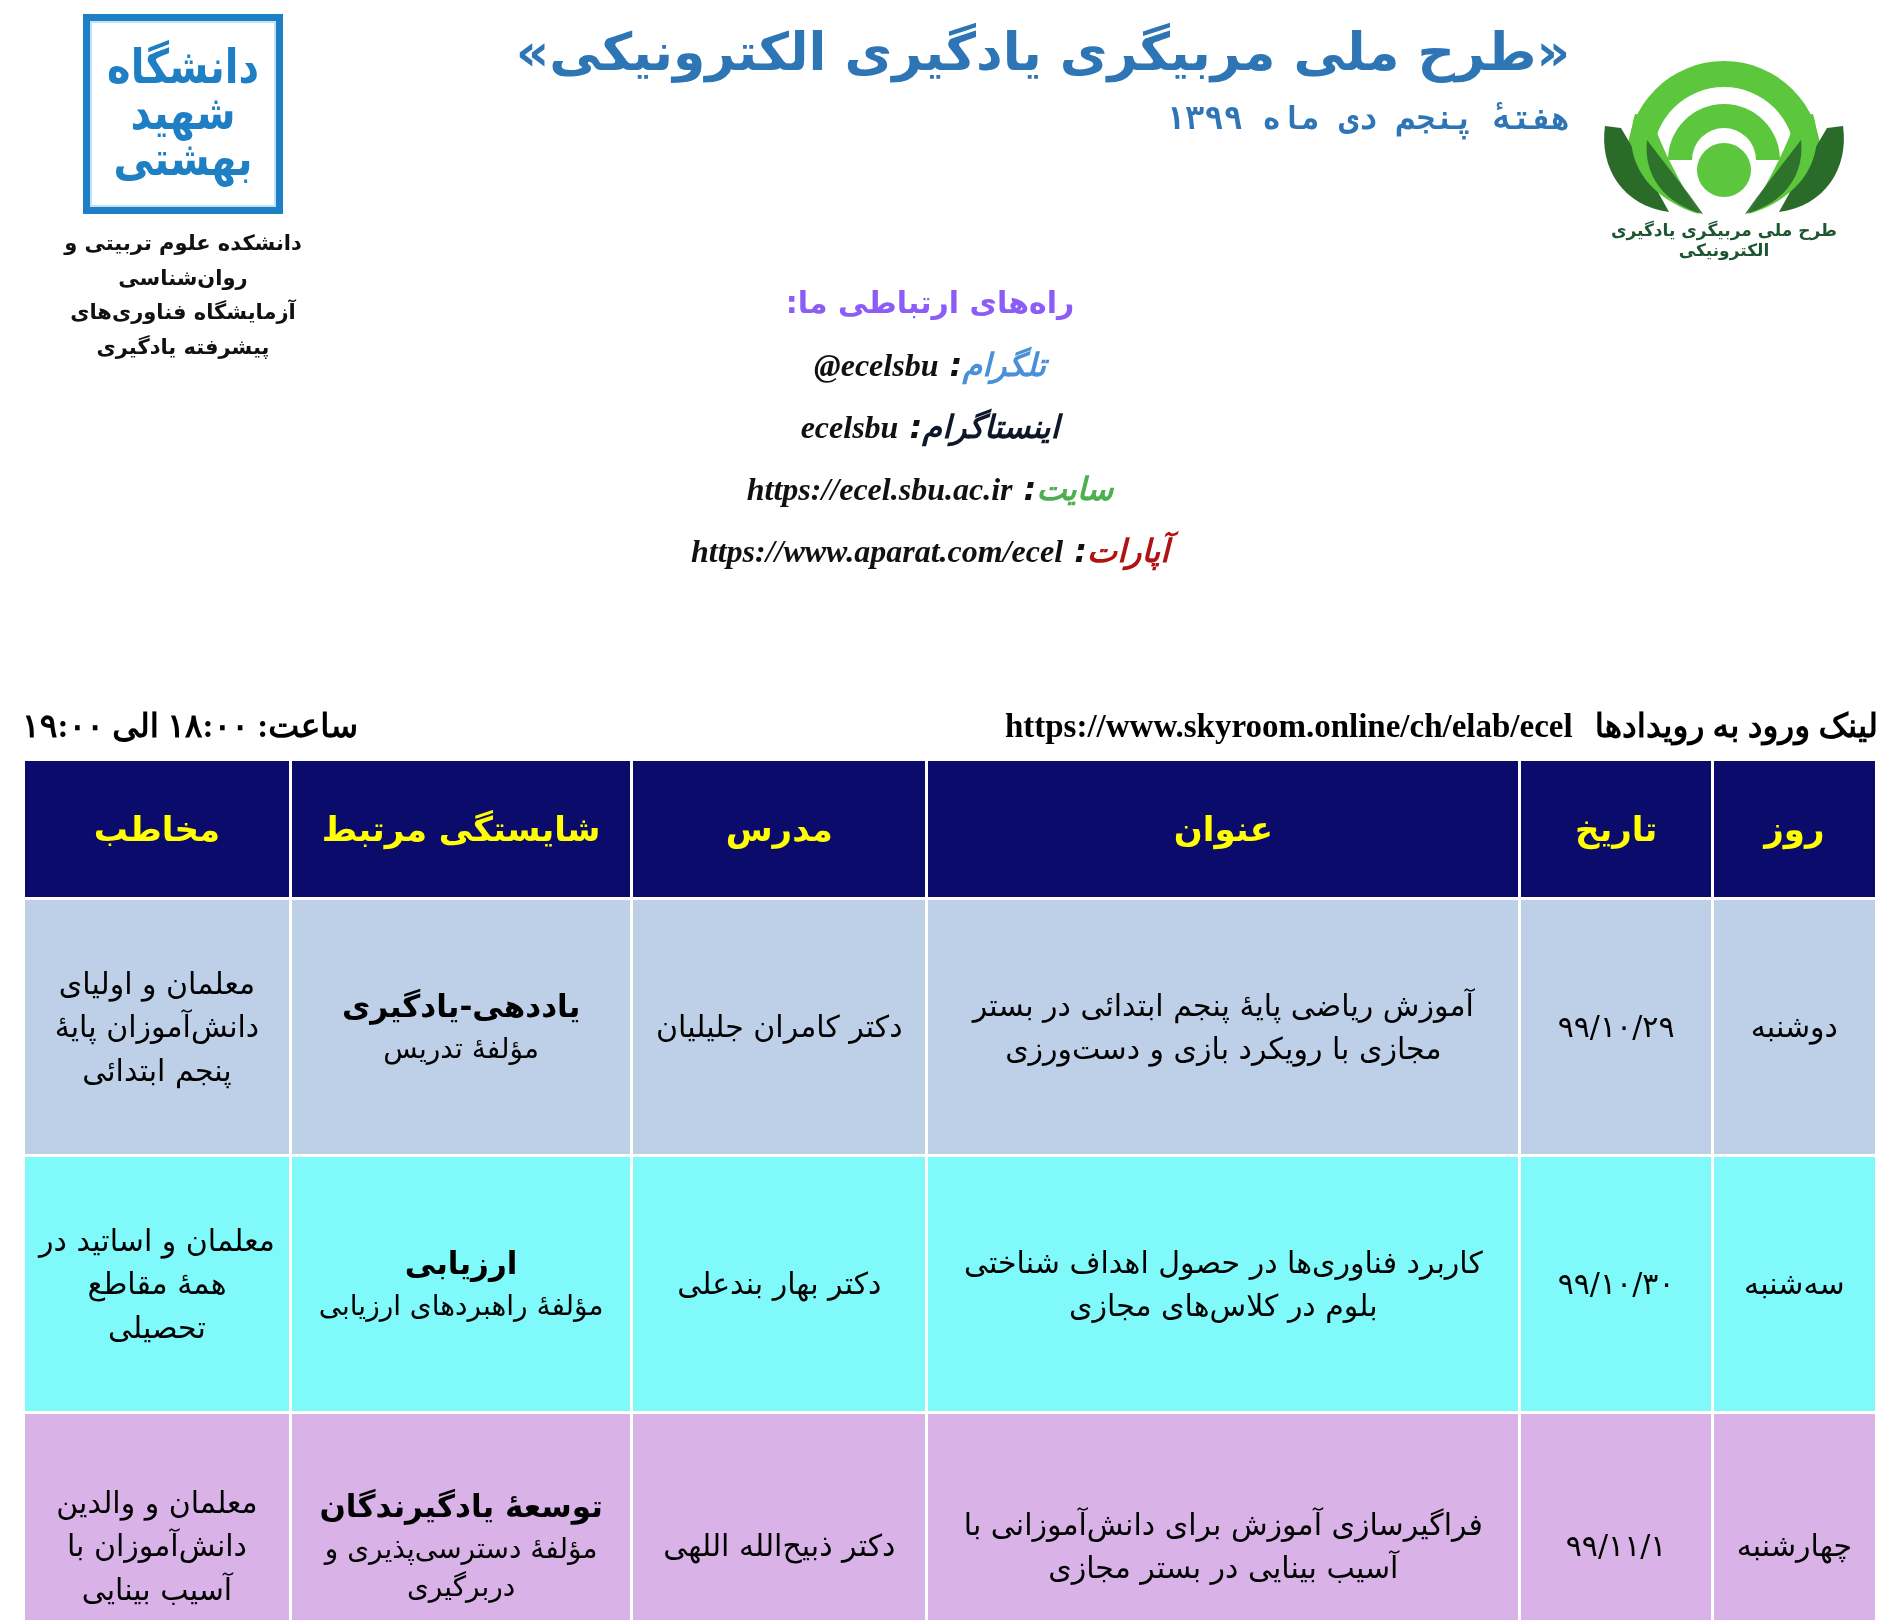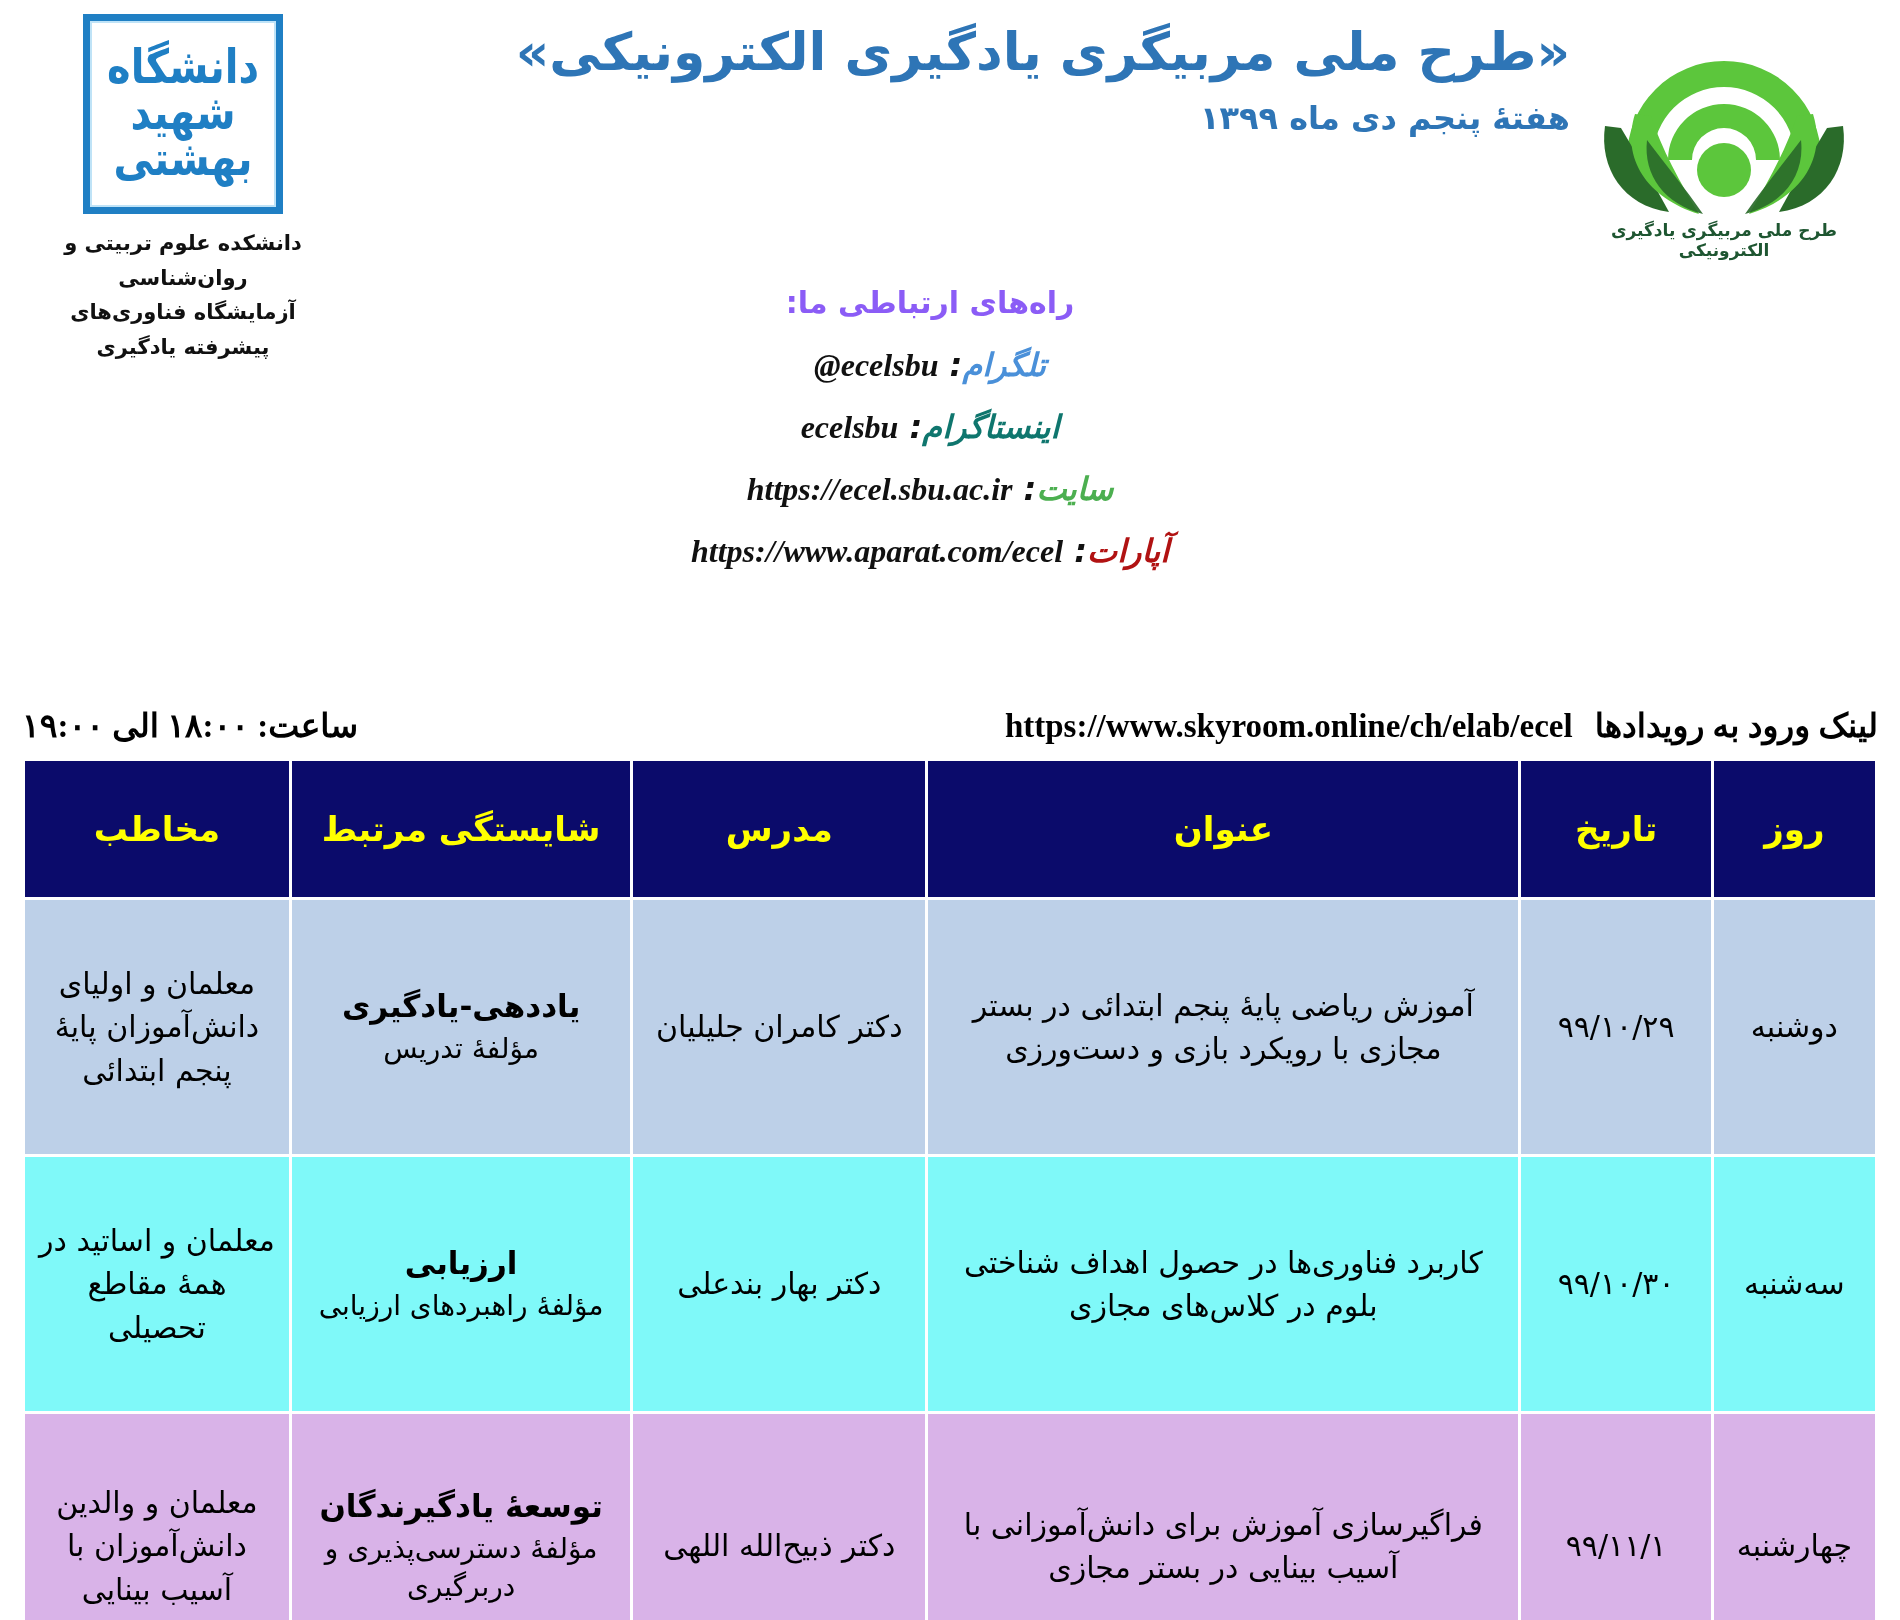--- a/index.html
+++ b/index.html
@@ -84,20 +84,21 @@
     margin-left: 330px;   
     margin-right: 330px;
   }
   .sub-title {
     color: #2e75b6;
     font-size: 32px;
     font-weight: bold;
     margin-top: 14px;
     margin-left: 330px;
     margin-right: 330px;
+    font-family: Liberation Mono, monospace;
   }
 
   .logo-right {
     position: absolute;
     top: 8px;
     right: 26px;
     width: 300px;
     text-align: center;
   }
   .ecel-mark {
@@ -300,21 +301,21 @@
 </div>
 
 <div class="contact">
   <div class="contact-heading">راه‌های ارتباطی ما:</div>
 
   <div class="contact-row">
     <span class="contact-label" style="color:#4a90d9">تلگرام</span><span>: </span><span class="contact-value">@ecelsbu</span>
   </div>
 
   <div class="contact-row">
-    <span class="contact-label" style="color:#0f766e">اینستاگرام</span><span>: </span><span class="contact-value">ecelsbu</span>
+    <span class="contact-label" style="color:#0f172a">اینستاگرام</span><span>: </span><span class="contact-value">ecelsbu</span>
   </div>
 
   <div class="contact-row">
     <span class="contact-label" style="color:#4caf50">سایت</span><span>: </span><span class="contact-value">https://ecel.sbu.ac.ir</span>
   </div>
 
   <div class="contact-row">
     <span class="contact-label" style="color:#b11212">آپارات</span><span>: </span><span class="contact-value">https://www.aparat.com/ecel</span>
   </div>
 </div>

